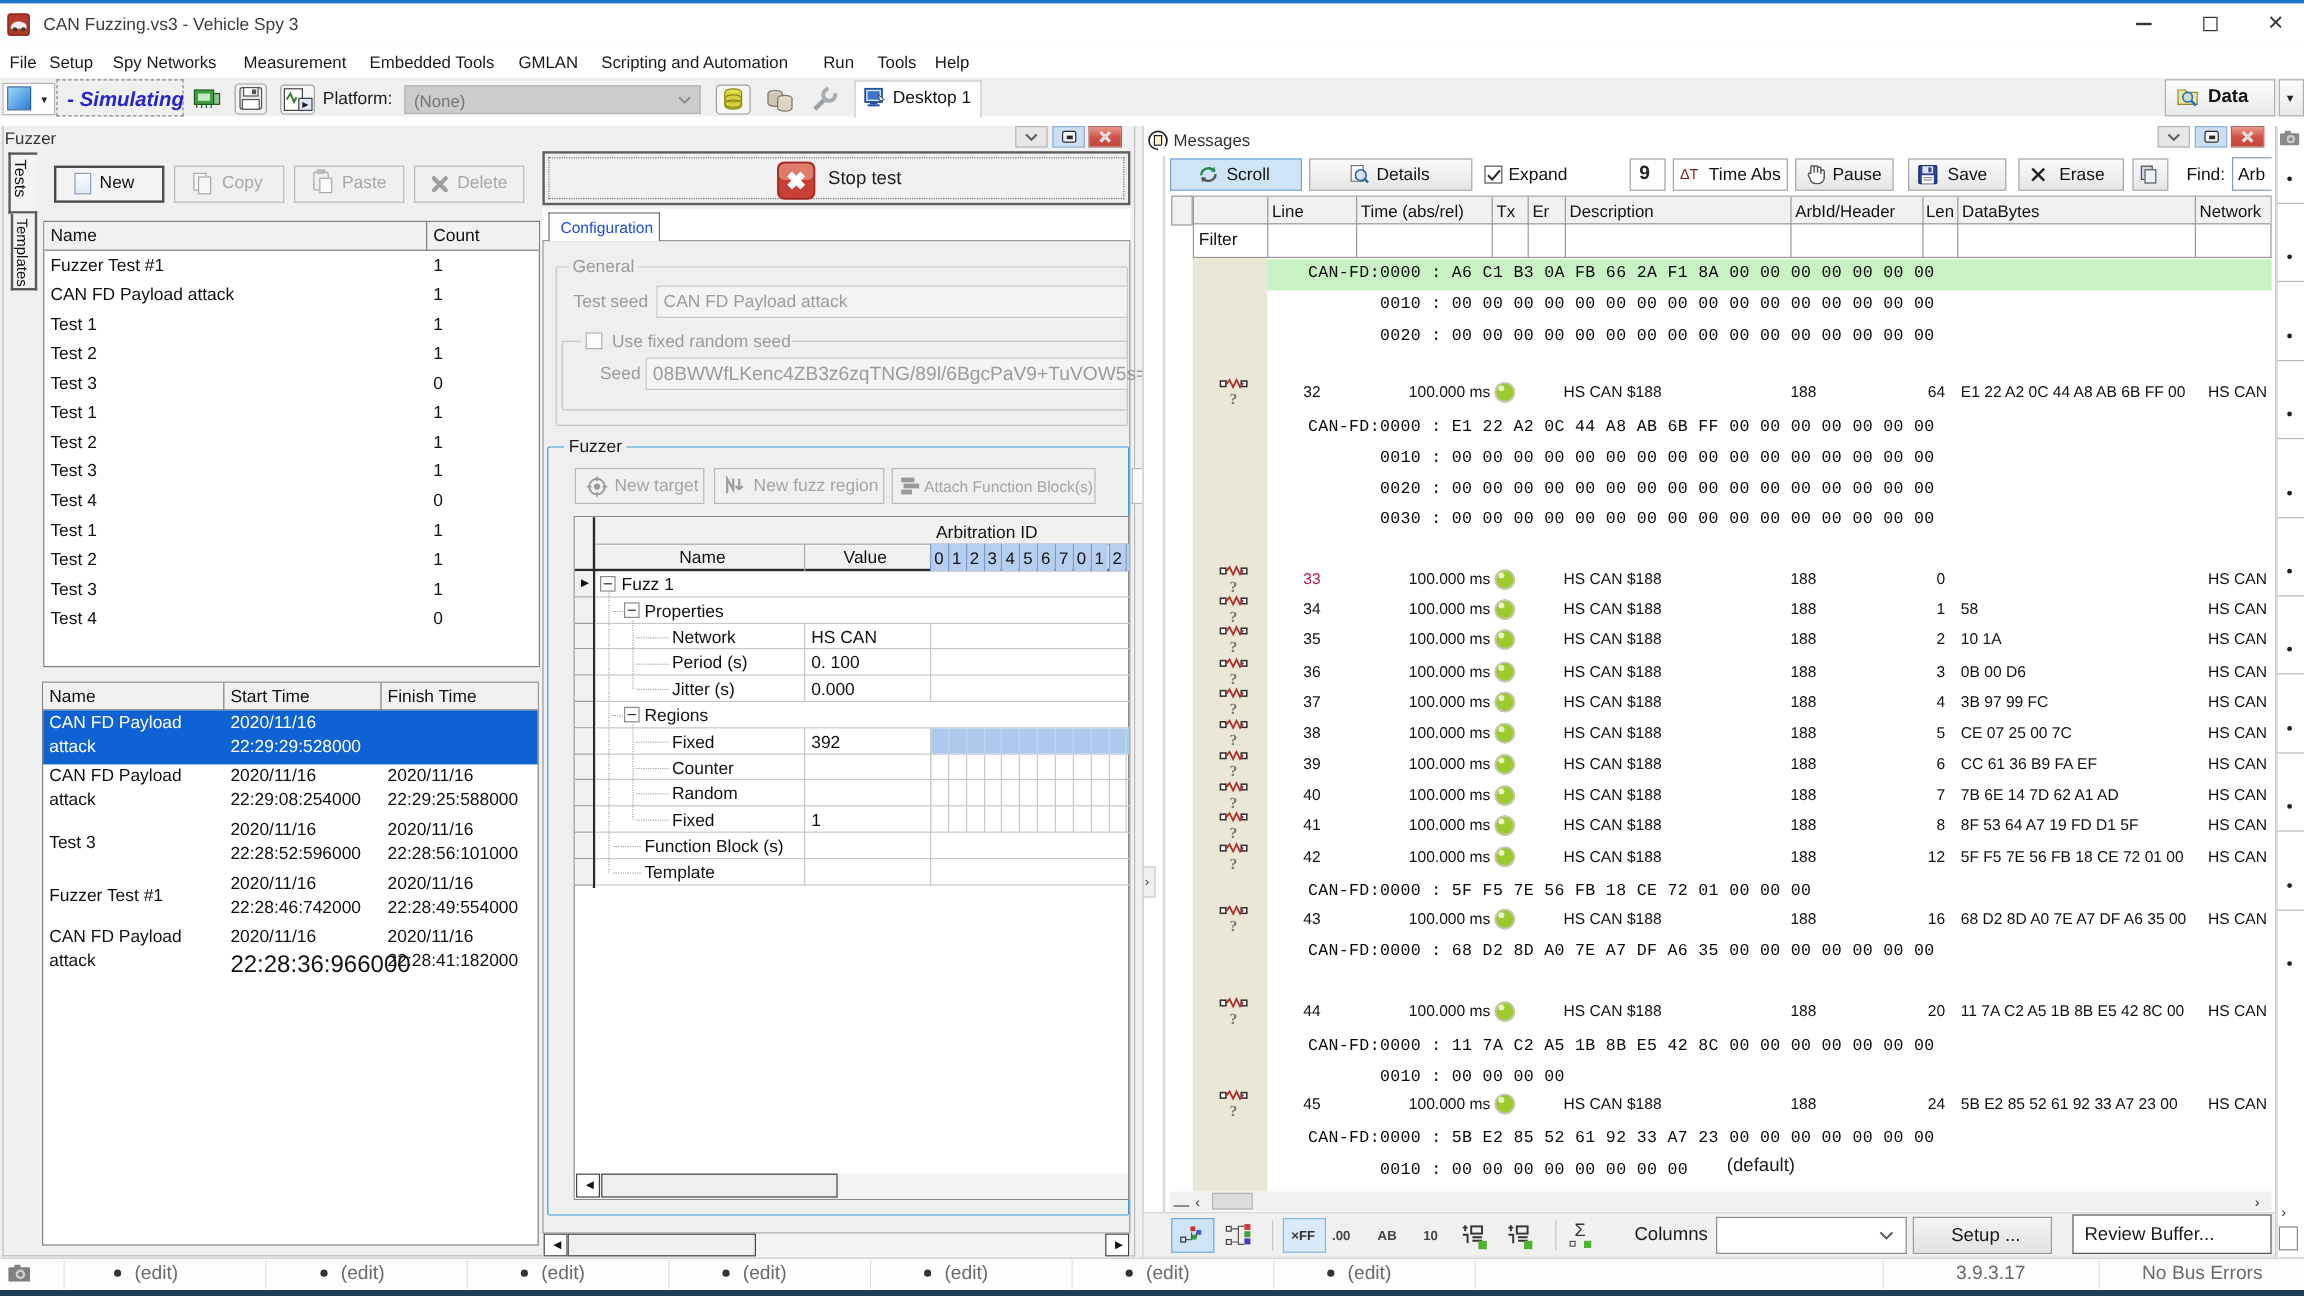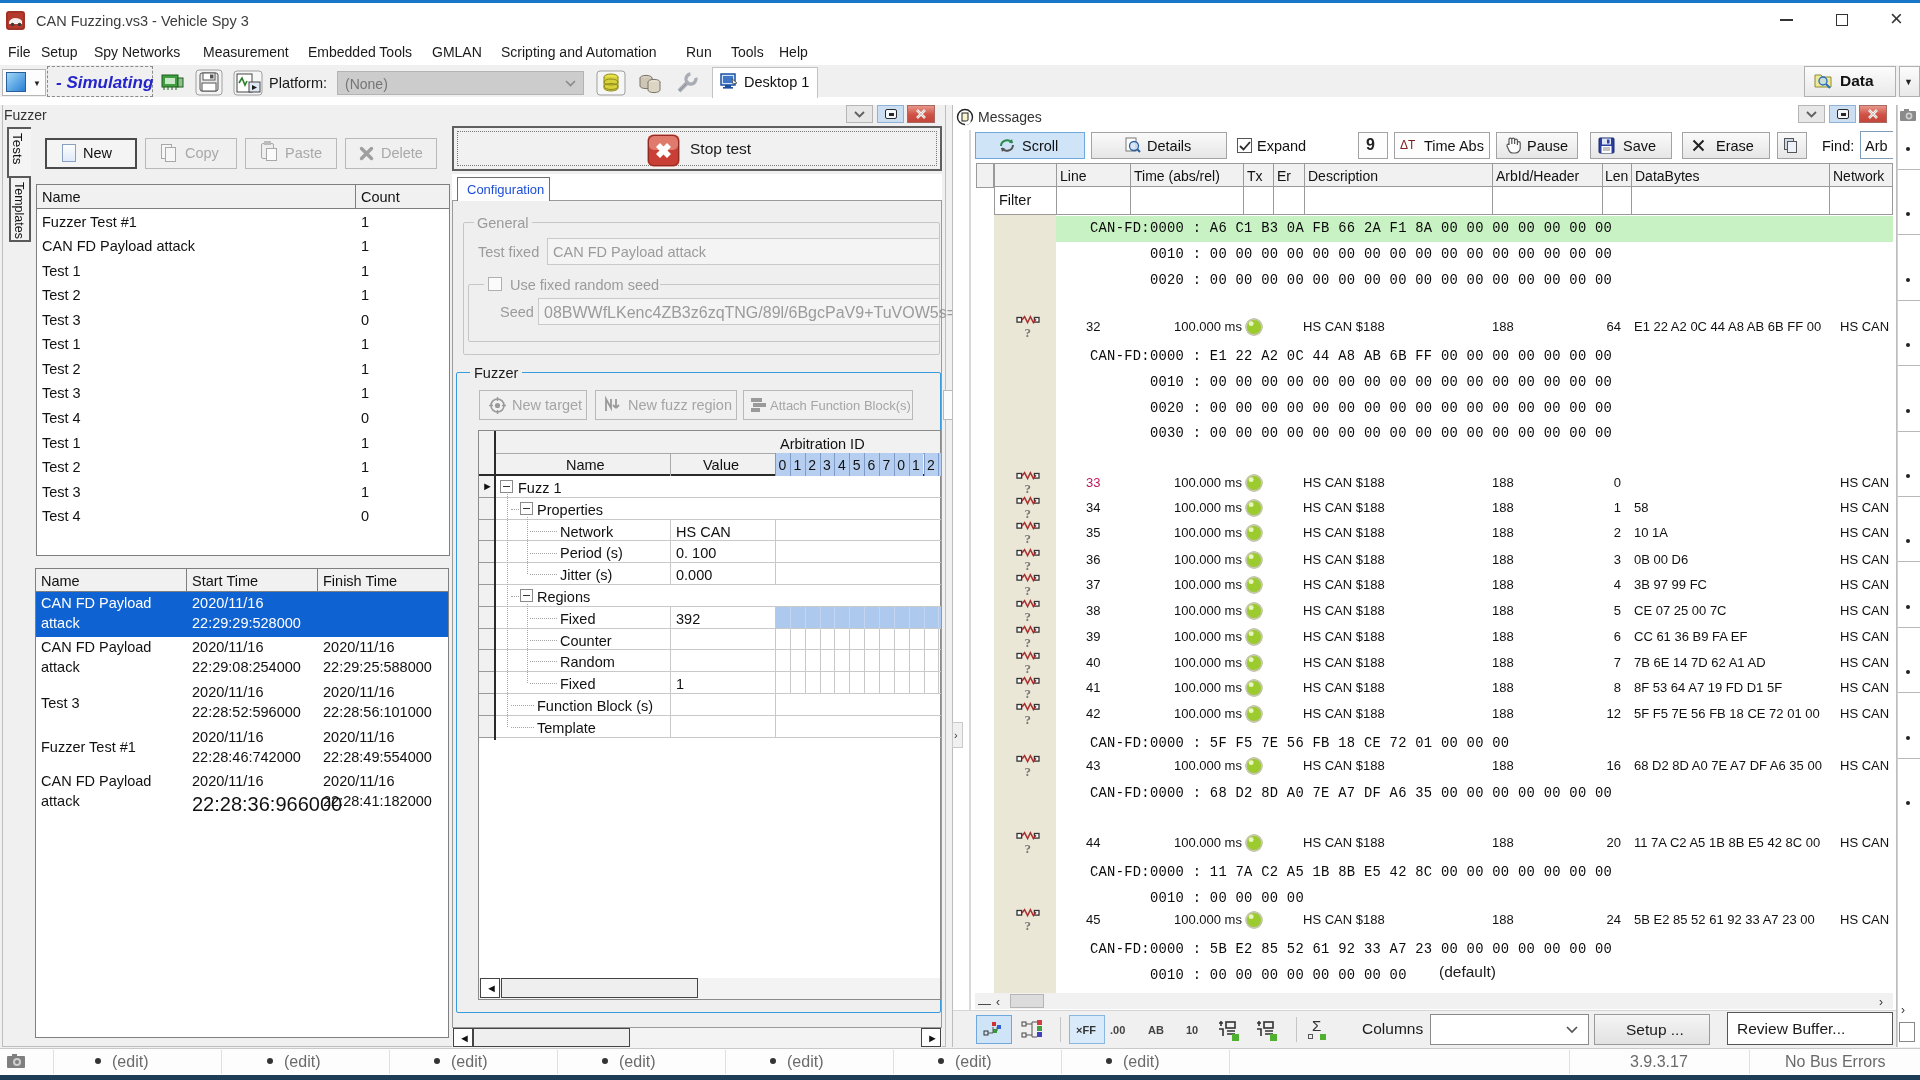--- a/index.html
+++ b/index.html
@@ -217,21 +217,21 @@
 <rect x="1.5" y="1.5" width="30" height="30" rx="5.5" fill="none" stroke="#8d2b22"></rect>
 <path d="M9 13 l4 -4 l3.5 3.5 L20 9 l4 4 l-3.5 3.5 L24 20 l-4 4 l-3.5 -3.5 L13 24 l-4 -4 l3.5 -3.5 z" fill="#fff"></path>
 </svg>
 <div class="tx" style="left:690px;top:141px;font-size:15.5px;color:#1a1a1a">Stop test</div>
 <div class="ab" style="left:452px;top:174px;width:490px;height:26px;background:#fff"></div>
 <div class="ab" style="left:452px;top:200px;width:490px;height:828px;background:#efefef;border:1px solid #9a9a9a"></div>
 <div class="ab" style="left:457px;top:177px;width:93px;height:24px;background:#fdfdfd;border:1px solid #6f6f6f;border-bottom:none"></div>
 <div class="tx" style="left:467px;top:183px;font-size:13px;color:#1d4ed8">Configuration</div>
 <div class="ab" style="left:463px;top:222px;width:477px;height:133px;border:1px solid #c6c6c6;border-radius:2px"></div>
 <div class="tx" style="left:474px;top:216px;font-size:14.5px;color:#9b9b9b;background:#efefef;padding:0 3px">General</div>
-<div class="tx" style="left:478px;top:245px;font-size:14.5px;color:#9b9b9b">Test fixed</div>
+<div class="tx" style="left:478px;top:245px;font-size:14.5px;color:#9b9b9b">Test seed</div>
 <div class="ab" style="left:547px;top:238px;width:393px;height:27px;background:#f4f4f4;border:1px solid #c9c9c9"></div>
 <div class="tx" style="left:553px;top:245px;font-size:14.5px;color:#9b9b9b">CAN FD Payload attack</div>
 <div class="ab" style="left:468px;top:284px;width:472px;height:58px;border:1px solid #c6c6c6;border-bottom:1px solid #c6c6c6;border-radius:2px;border-bottom-color:#c6c6c6"></div>
 <div class="ab" style="left:484px;top:277px;width:176px;height:16px;background:#efefef"></div>
 <div class="ab" style="left:488px;top:277px;width:14px;height:14px;background:#fbfbfb;border:1px solid #b0b0b0"></div>
 <div class="tx" style="left:510px;top:278px;font-size:14.5px;color:#9b9b9b">Use fixed random seed</div>
 <div class="tx" style="left:500px;top:305px;font-size:14.5px;color:#9b9b9b">Seed</div>
 <div class="ab" style="left:538px;top:298px;width:402px;height:27px;background:#f4f4f4;border:1px solid #c9c9c9"></div>
 <div class="tx" style="left:544px;top:305px;font-size:16px;color:#9b9b9b">08BWWfLKenc4ZB3z6zqTNG/89l/6BgcPaV9+TuVOW5s=</div>
 <div class="ab" style="left:456px;top:372px;width:485px;height:641px;border:1px solid #3a9bdc;border-radius:2px"></div>

